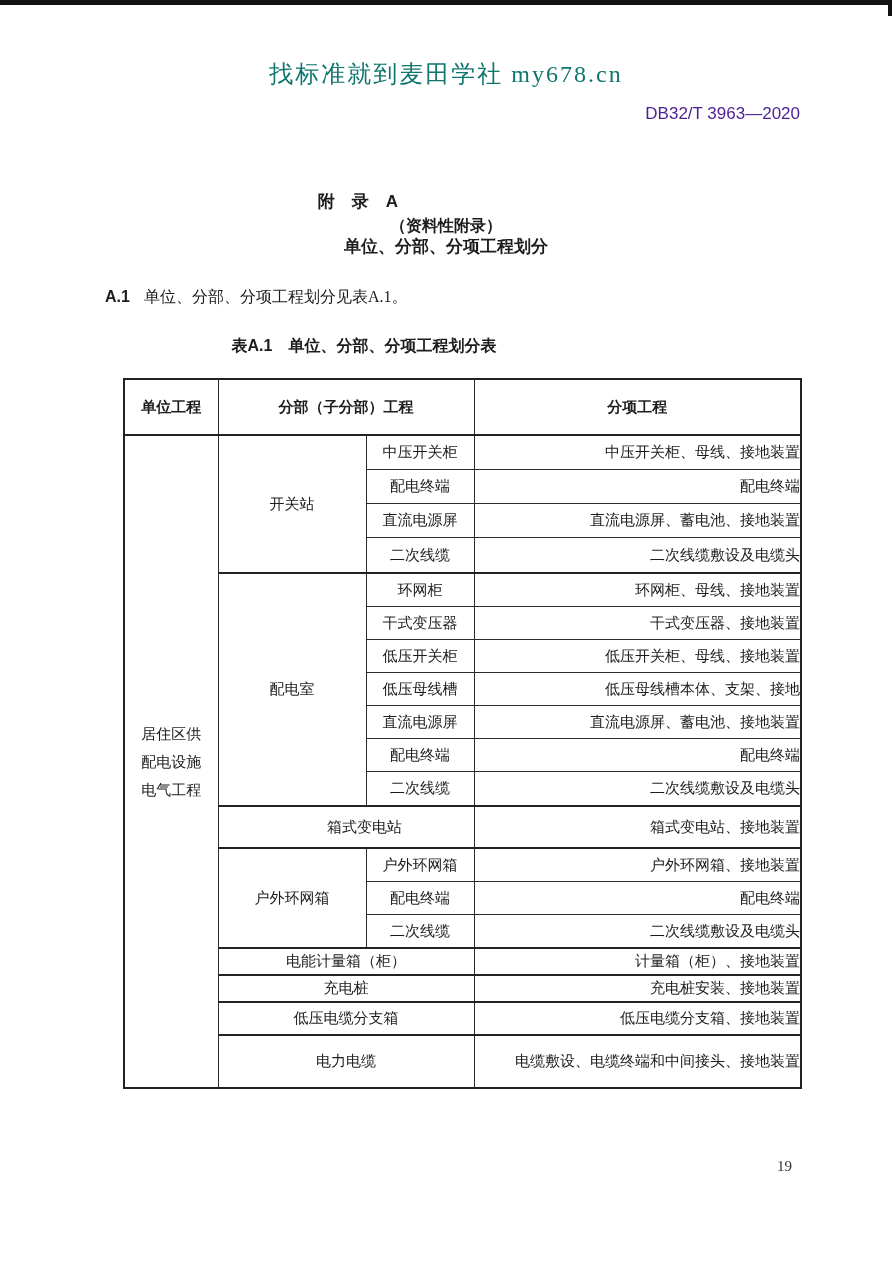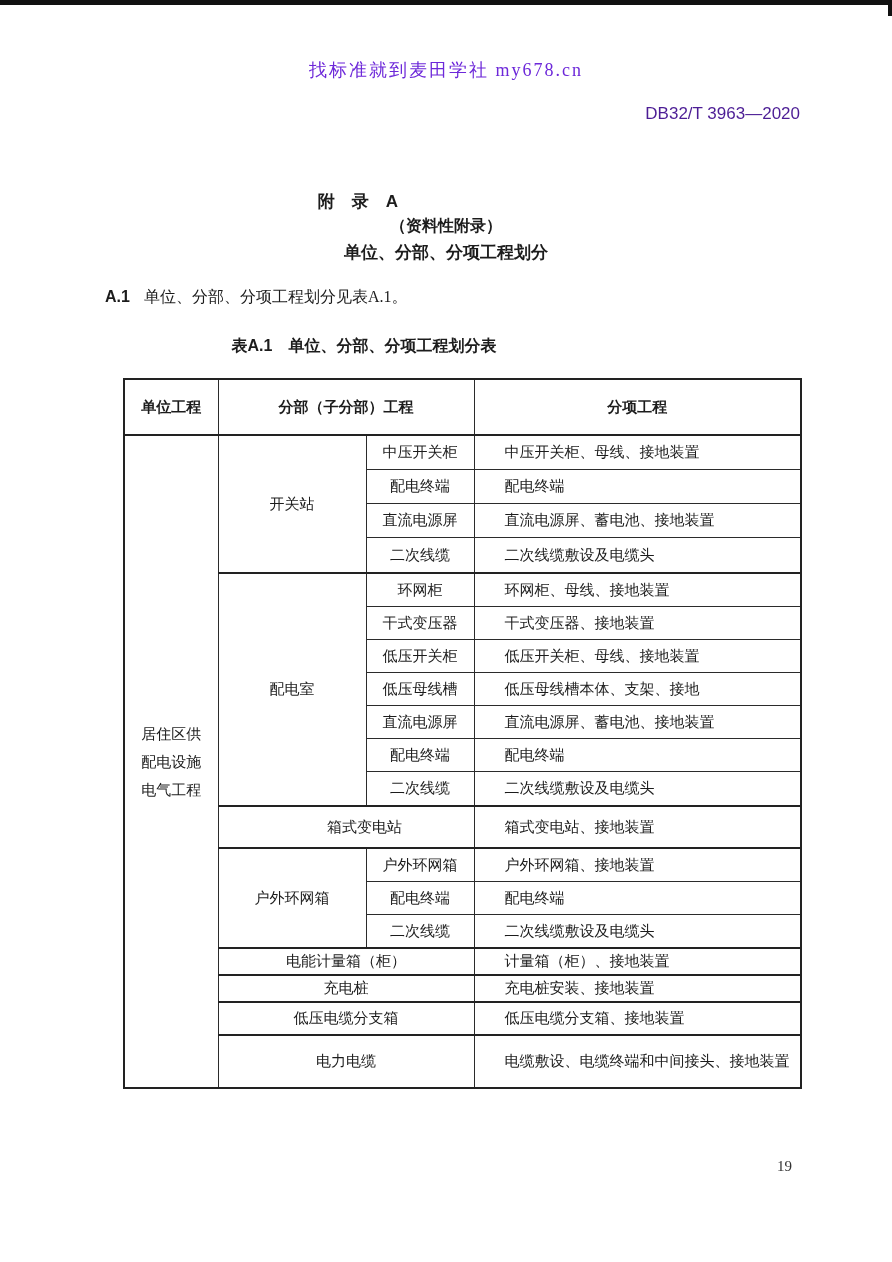--- a/index.html
+++ b/index.html
@@ -9,33 +9,33 @@
     position:relative;
     font-family:"Liberation Serif","DejaVu Serif",serif;
     color:#1c1c1c;
     overflow:hidden;
   }
   .topstrip{position:absolute;left:0;top:0;width:892px;height:5px;background:#111;}
   .corner{position:absolute;right:0;top:0;width:4px;height:16px;background:#111;}
 
   .watermark{
     position:absolute;top:58px;left:0;width:892px;
-    text-align:center;font-size:18px;letter-spacing:2px;color:#6d28d9;
+    text-align:center;font-size:24px;letter-spacing:2px;color:#0f766e;
     font-family:"Liberation Serif","DejaVu Serif",serif;
   }
   .doccode{
     position:absolute;top:104px;right:92px;
     font-size:17px;color:#4c1d95;
     font-family:"Liberation Sans","DejaVu Sans",sans-serif;
   }
   .t1{position:absolute;top:190px;left:0;width:716px;text-align:center;
       font-family:"Liberation Sans","DejaVu Sans",sans-serif;font-weight:bold;font-size:17px;}
   .t2{position:absolute;top:216px;left:0;width:892px;text-align:center;
       font-family:"Liberation Sans","DejaVu Sans",sans-serif;font-weight:bold;font-size:16px;}
-  .t3{position:absolute;top:241px;left:0;width:892px;text-align:center;
+  .t3{position:absolute;top:235px;left:0;width:892px;text-align:center;
       font-family:"Liberation Sans","DejaVu Sans",sans-serif;font-weight:bold;font-size:17px;}
   .clause{position:absolute;top:287px;left:105px;font-size:16px;}
   .clause .no{font-family:"Liberation Sans","DejaVu Sans",sans-serif;font-weight:bold;margin-right:14px;}
   .caption{position:absolute;top:336px;left:0;width:728px;text-align:center;
       font-family:"Liberation Sans","DejaVu Sans",sans-serif;font-weight:bold;font-size:16px;}
 
   table.main{
     position:absolute;left:123px;top:378px;
     border-collapse:collapse;table-layout:fixed;
     width:677px;
@@ -46,21 +46,21 @@
     text-align:center;vertical-align:middle;
     padding:0;
     overflow:hidden;
   }
   table.main{border:2px solid #222;}
   table.main tr.hdr th{
     height:54px;font-weight:bold;font-size:15px;
     font-family:"Liberation Sans","DejaVu Sans",sans-serif;
     border-bottom:2px solid #222;
   }
-  table.main td.item{text-align:left;padding-left:30px;}
+  table.main td.item{text-align:right;padding-left:13px;}
   table.main td.unit{
     padding:0 9px;line-height:28px;font-size:15px;
   }
   tr.h33 td{height:33px;}
   tr.h34 td{height:34px;}
   tr.h32 td{height:32px;}
   tr.h40 td{height:40px;padding-left:37px;}
   tr.h25 td{height:25px;}
   tr.h31 td{height:31px;}
   tr.h51 td{height:51px;}

